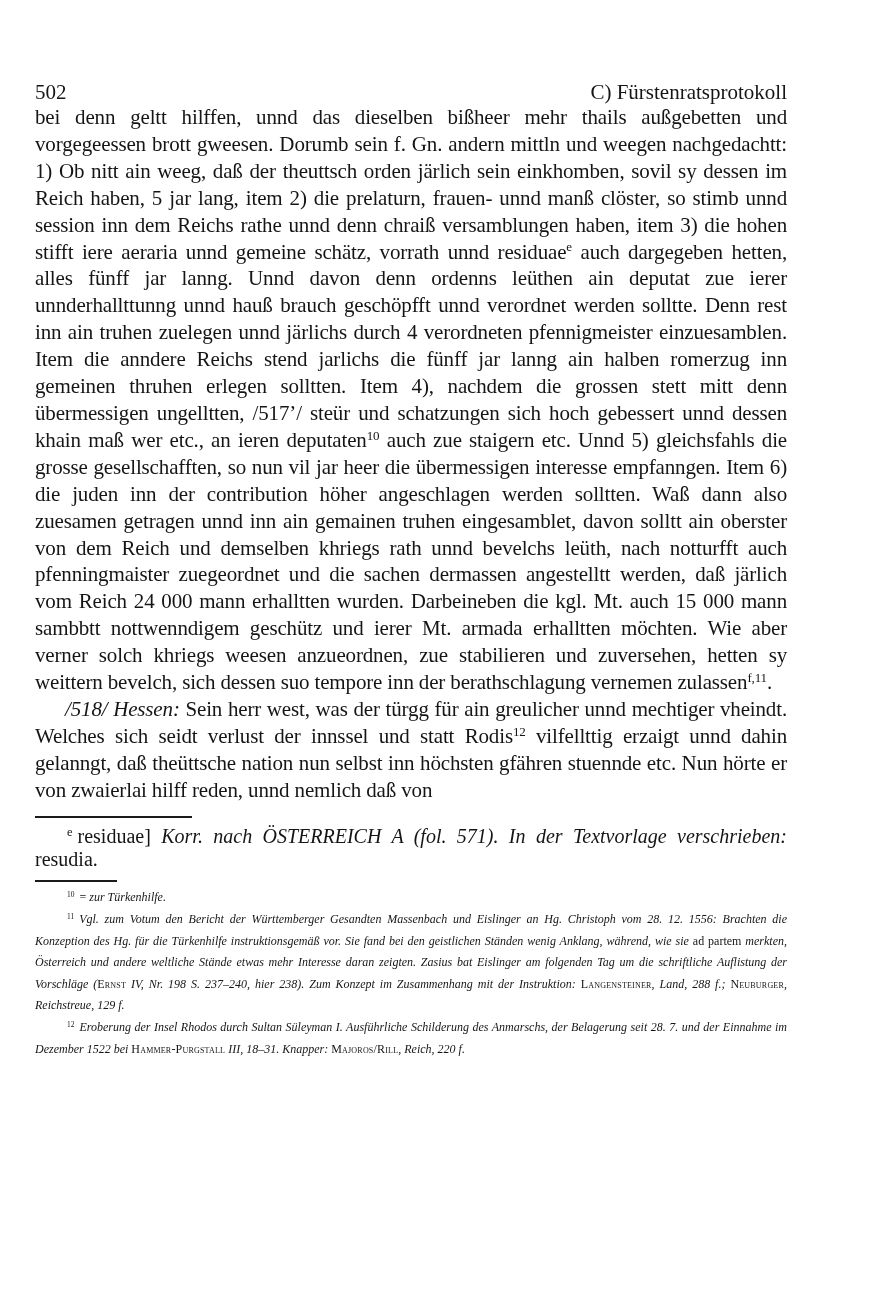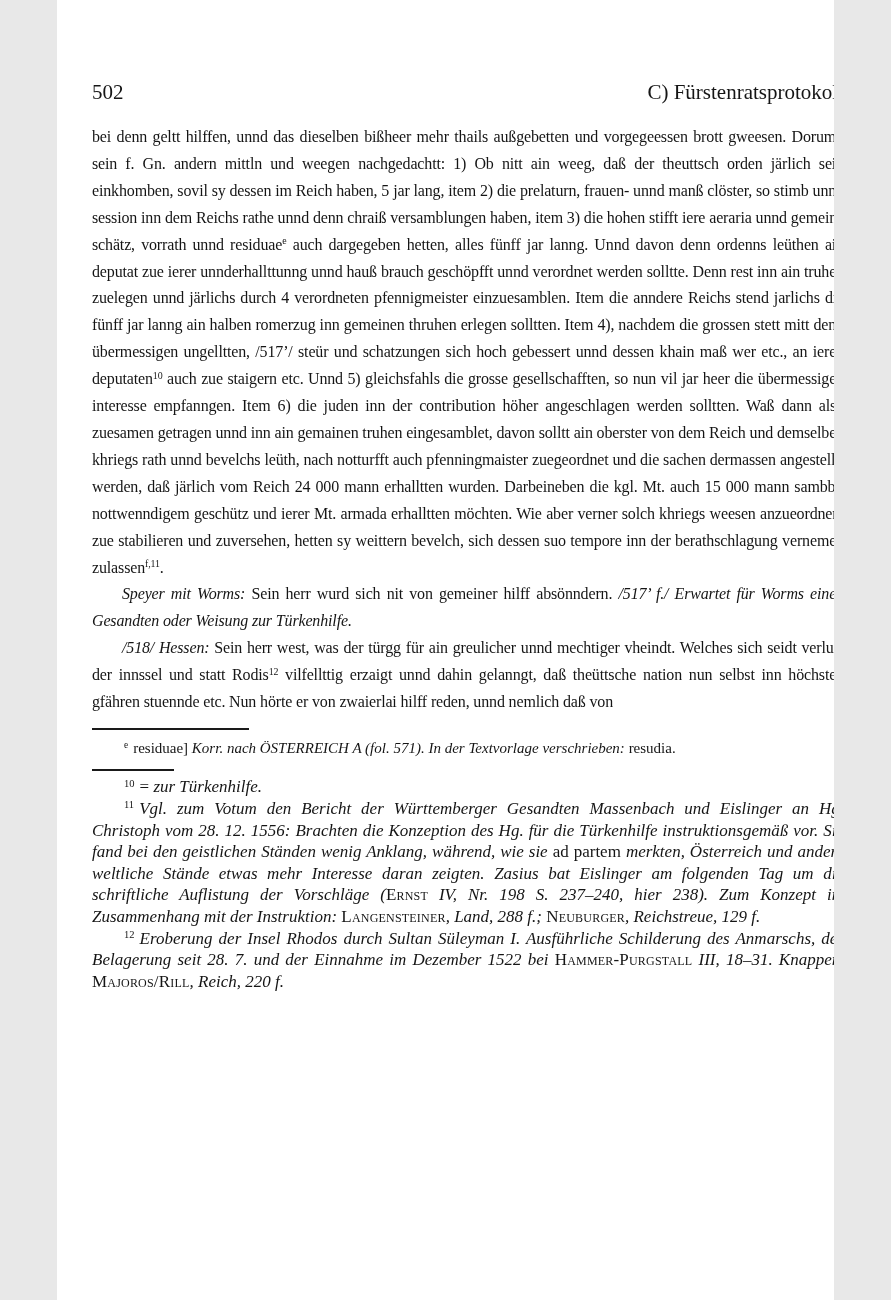--- a/index.html
+++ b/index.html
@@ -1,40 +1,39 @@
 <!DOCTYPE html>
 <html><head>
 <meta charset="utf-8">
 <style>
   html,body{margin:0;padding:0;background:#e8e8e8;}
   .page{
     position:relative;
-    width:777px;height:1300px;
+    width:891px;height:1300px;
     background:#ffffff;
     color:#151515;
     font-family:"Liberation Serif","DejaVu Serif",serif;
     overflow:hidden;
     margin:0 auto;
   }
   .content{
     position:absolute;
     left:35px;top:80px;
     width:752px;
   }
   .page-header{
     position:relative;
     height:24px;
     font-size:21px;
     line-height:24px;
   }
   .page-number{position:absolute;left:0;top:0;}
   .running-title{display:block;text-align:right;}
   .body-text{
-    margin-top:20px;
-    font-size:16px;
+    font-size:21px;
     line-height:26.9px;
     text-align:justify;
     letter-spacing:-0.15px;
   }
   .para{margin:0;padding:0;}
   .para.indent{text-indent:30px;}
   .sr{font-style:normal;}
   .si{font-style:italic;}
   .ssc{font-style:normal;font-variant:small-caps;letter-spacing:0.2px;}
   sup.ssup,sup.fn-mark{
@@ -49,39 +48,38 @@
     border:none;
     border-top:2px solid #1a1a1a;
     margin:12px 0 7px 0;
     height:0;
   }
   .fn-rule.rule-letters{width:157px;}
   .fn-rule.rule-numbers{width:82px;margin-top:9px;margin-bottom:5px;}
   .footnote-block{
     text-align:justify;
   }
-  .block-letters{font-size:15px;line-height:23.4px;}
-  .block-numbers{font-size:17px;line-height:21.6px;}
+  .block-letters{font-size:20px;line-height:23.4px;}
+  .block-numbers{font-size:12px;line-height:21.6px;}
   .fn{margin:0;padding:0;text-indent:32px;}
   sup.fn-mark{margin-right:5px;}
 </style>
 </head>
 <body>
 
 <div class="page">
   <div class="content">
 
     <header class="page-header">
       <span class="page-number">502</span>
       <span class="running-title">C) Fürstenratsprotokoll</span>
     </header>
 
     <main class="body-text">
       <p class="para"><span class="sr">bei denn geltt hilffen, unnd das dieselben bißheer mehr thails außgebetten und vorgegeessen brott gweesen. Dorumb sein f. Gn. andern mittln und weegen nachgedachtt: 1) Ob nitt ain weeg, daß der theuttsch orden järlich sein einkhomben, sovil sy dessen im Reich haben, 5 jar lang, item 2) die prelaturn, frauen- unnd manß clöster, so stimb unnd session inn dem Reichs rathe unnd denn chraiß versamblungen haben, item 3) die hohen stifft iere aeraria unnd gemeine schätz, vorrath unnd residuae</span><sup class="ssup">e</sup><span class="sr"> auch dargegeben hetten, alles fünff jar lanng. Unnd davon denn ordenns leüthen ain deputat zue ierer unnderhallttunng unnd hauß brauch geschöpfft unnd verordnet werden solltte. Denn rest inn ain truhen zuelegen unnd järlichs durch 4 verordneten pfennigmeister einzuesamblen. Item die anndere Reichs stend jarlichs die fünff jar lanng ain halben romerzug inn gemeinen thruhen erlegen solltten. Item 4), nachdem die grossen stett mitt denn übermessigen ungelltten, /517’/ steür und schatzungen sich hoch gebessert unnd dessen khain maß wer etc., an ieren deputaten</span><sup class="ssup">10</sup><span class="sr"> auch zue staigern etc. Unnd 5) gleichsfahls die grosse gesellschafften, so nun vil jar heer die übermessigen interesse empfanngen. Item 6) die juden inn der contribution höher angeschlagen werden solltten. Waß dann also zuesamen getragen unnd inn ain gemainen truhen eingesamblet, davon solltt ain oberster von dem Reich und demselben khriegs rath unnd bevelchs leüth, nach notturfft auch pfenningmaister zuegeordnet und die sachen dermassen angestelltt werden, daß järlich vom Reich 24&nbsp;000 mann erhalltten wurden. Darbeineben die kgl. Mt. auch 15&nbsp;000 mann sambbtt nottwenndigem geschütz und ierer Mt. armada erhalltten möchten. Wie aber verner solch khriegs weesen anzueordnen, zue stabilieren und zuversehen, hetten sy weittern bevelch, sich dessen suo tempore inn der berathschlagung vernemen zulassen</span><sup class="ssup">f,11</sup><span class="sr">.</span></p>
-      <p class="para indent"><span class="si">Speyer mit Worms: </span><span class="sr">Sein herr wurd sich nit von gemeiner hilff absönndern. </span><span class="si">/517’ f./ Erwartet für Worms einen Gesandten oder Weisung zur Türkenhilfe.</span></p>
       <p class="para indent"><span class="si">/518/ Hessen: </span><span class="sr">Sein herr west, was der türgg für ain greulicher unnd mechtiger vheindt. Welches sich seidt verlust der innssel und statt Rodis</span><sup class="ssup">12</sup><span class="sr"> vilfellttig erzaigt unnd dahin gelanngt, daß theüttsche nation nun selbst inn höchsten gfähren stuennde etc. Nun hörte er von zwaierlai hilff reden, unnd nemlich daß von</span></p>
     </main>
 
     <hr class="fn-rule rule-letters">
 
     <section class="footnote-block block-letters">
       <p class="fn"><sup class="fn-mark">e</sup><span><span class="sr">residuae] </span><span class="si">Korr. nach ÖSTERREICH A (fol. 571). In der Textvorlage verschrieben: </span><span class="sr">resudia.</span></span></p>
     </section>
 
     <hr class="fn-rule rule-numbers">

